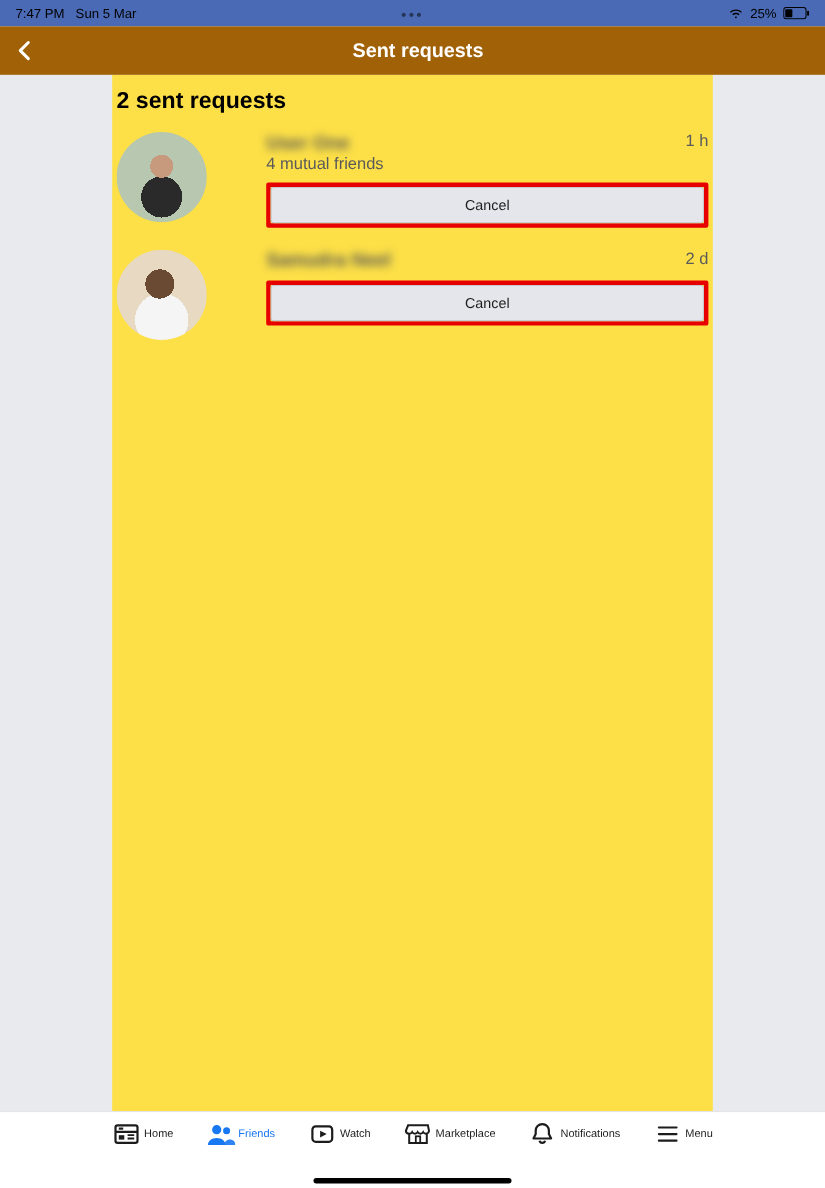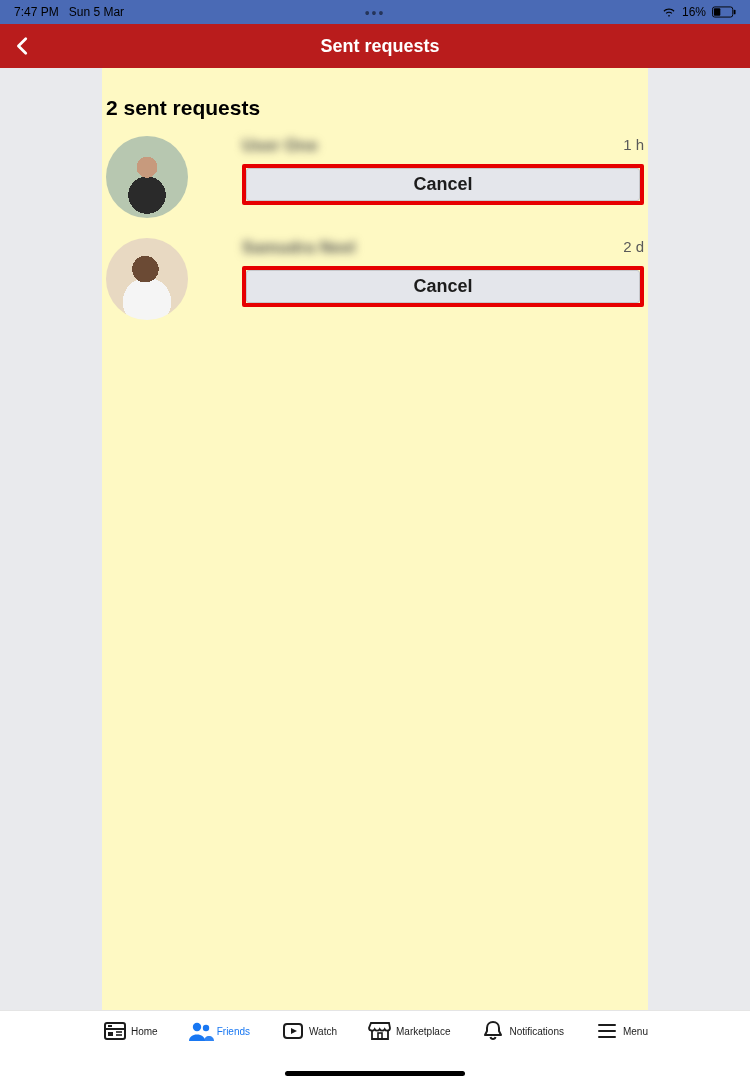--- a/index.html
+++ b/index.html
@@ -4,27 +4,27 @@
   <style>
     * { margin: 0; padding: 0; box-sizing: border-box; font-family: -apple-system, BlinkMacSystemFont, "Segoe UI", Helvetica, Arial, sans-serif; }
     html, body { width: 750px; height: 1080px; overflow: hidden; background: #e9eaed; }
     .status-bar { width: 100%; height: 24px; background: #4a6ab5; display: flex; align-items: center; justify-content: space-between; padding: 0 14px; color: #000; font-size: 12px; }
     .status-left { display: flex; gap: 10px; }
     .status-right { display: flex; align-items: center; gap: 6px; }
     .ellipsis { color: rgba(0,0,0,0.5); font-size: 14px; letter-spacing: 2px; position: absolute; left: 50%; top: 5px; transform: translateX(-50%); }
     .wifi-icon svg { width: 14px; height: 14px; display: block; }
     .battery-icon svg { width: 24px; height: 12px; display: block; }
 
-    .header-bar { width: 100%; height: 44px; background: #b91c1c; display: flex; align-items: center; position: relative; padding-left: 10px; }
+    .header-bar { width: 100%; height: 44px; background: #a16207; display: flex; align-items: center; position: relative; padding-left: 10px; }
     .back-btn { position: absolute; left: 12px; top: 50%; transform: translateY(-50%); color: #fff; }
     .back-btn svg { width: 22px; height: 22px; display: block; }
     .header-title { flex: 1; text-align: center; color: #fff; font-size: 18px; font-weight: 600; }
 
     .content-wrapper { width: 750px; height: calc(1080px - 68px - 70px); display: flex; justify-content: center; background: #e9eaed; }
-    .content { width: 546px; background: #fef9c3; padding-top: 20px; }
+    .content { width: 546px; background: #fde047; padding-top: 4px; }
 
     .section-title { font-size: 21px; font-weight: 700; color: #000; padding: 8px 4px 10px 4px; }
 
     .request-row { display: flex; padding: 6px 4px 14px 4px; gap: 40px; }
     .avatar { width: 82px; height: 82px; border-radius: 50%; flex-shrink: 0; background: #ccc; background-size: cover; background-position: center; }
     .avatar-1 {
       background: radial-gradient(circle at 50% 38%, #c79a7d 0 16%, transparent 16%),
                   radial-gradient(circle at 50% 72%, #2a2a2a 0 26%, transparent 26%),
                   linear-gradient(#b7c7b0, #b7c7b0);
     }
@@ -33,21 +33,21 @@
                   radial-gradient(circle at 50% 78%, #f5f5f5 0 32%, transparent 32%),
                   linear-gradient(#e8d9c2, #e8d9c2);
     }
     .row-body { flex: 1; padding-left: 14px; display: flex; flex-direction: column; }
     .name-line { display: flex; justify-content: space-between; align-items: flex-start; }
     .name { font-size: 17px; color: #555; font-weight: 600; filter: blur(4px); user-select: none; }
     .time { font-size: 15px; color: #5a5a5a; }
     .mutual { font-size: 15px; color: #5a5a5a; margin-top: 1px; }
 
     .cancel-wrap { margin-top: 8px; border: 4px solid #e60000; border-radius: 2px; }
-    .cancel-btn { width: 100%; height: 33px; background: #e4e6eb; border: 1px solid #c6c8cc; border-radius: 3px; font-size: 18px; font-weight: 700; color: #1c1c1c; display: flex; align-items: center; justify-content: center; cursor: pointer; }
+    .cancel-btn { width: 100%; height: 33px; background: #e4e6eb; border: 1px solid #c6c8cc; border-radius: 3px; font-size: 13px; font-weight: 400; color: #1c1c1c; display: flex; align-items: center; justify-content: center; cursor: pointer; }
 
     .tabbar { position: absolute; bottom: 0; left: 0; width: 750px; height: 70px; background: #fff; border-top: 1px solid #e5e5e5; display: flex; justify-content: center; }
     .tabbar-inner { width: 546px; display: flex; justify-content: space-between; align-items: flex-start; padding-top: 8px; }
     .tab { display: flex; flex-direction: row; align-items: center; gap: 3px; cursor: pointer; }
     .tab svg { width: 26px; height: 24px; display: block; }
     .tab-label { font-size: 10px; color: #1c1c1c; }
     .tab.active .tab-label { color: #1877f2; }
     .tab .icon-stroke { stroke: #1c1c1c; }
     .tab.active .icon-fill { fill: #1877f2; }
 
@@ -61,21 +61,21 @@
     <span>7:47 PM</span>
     <span>Sun 5 Mar</span>
   </div>
   <span class="ellipsis">•••</span>
   <div class="status-right">
     <span class="wifi-icon">
       <svg viewBox="0 0 24 24">
           <path d="M12 20c.8 0 1.5-.7 1.5-1.5S12.8 17 12 17s-1.5.7-1.5 1.5S11.2 20 12 20zm-4.2-4.8c2.3-2.3 6.1-2.3 8.5 0l1.4-1.4c-3.1-3.1-8.2-3.1-11.3 0l1.4 1.4zM4 11.4c4.4-4.4 11.6-4.4 16 0l1.4-1.4C16.2 4.8 7.8 4.8 2.6 10l1.4 1.4z" fill="#000"></path>
         </svg>
     </span>
-    <span>16%</span>
+    <span>25%</span>
     <span class="battery-icon">
       <svg viewBox="0 0 26 12">
           <rect x="0.5" y="0.5" width="22" height="11" rx="2.5" fill="none" stroke="#000"></rect>
           <rect x="2" y="2" width="7" height="8" rx="1" fill="#000"></rect>
           <rect x="23.5" y="3.5" width="2" height="5" rx="1" fill="#000"></rect>
         </svg>
     </span>
   </div>
 </div>
 
@@ -92,20 +92,21 @@
   <div class="content">
     <div class="section-title">2 sent requests</div>
 
     <div class="request-row">
       <div class="avatar avatar-1"></div>
       <div class="row-body">
         <div class="name-line">
           <span class="name">User One</span>
           <span class="time">1 h</span>
         </div>
+        <div class="mutual">4 mutual friends</div>
         <div class="cancel-wrap">
           <div class="cancel-btn">Cancel</div>
         </div>
       </div>
     </div>
 
     <div class="request-row">
       <div class="avatar avatar-2"></div>
       <div class="row-body">
         <div class="name-line">

